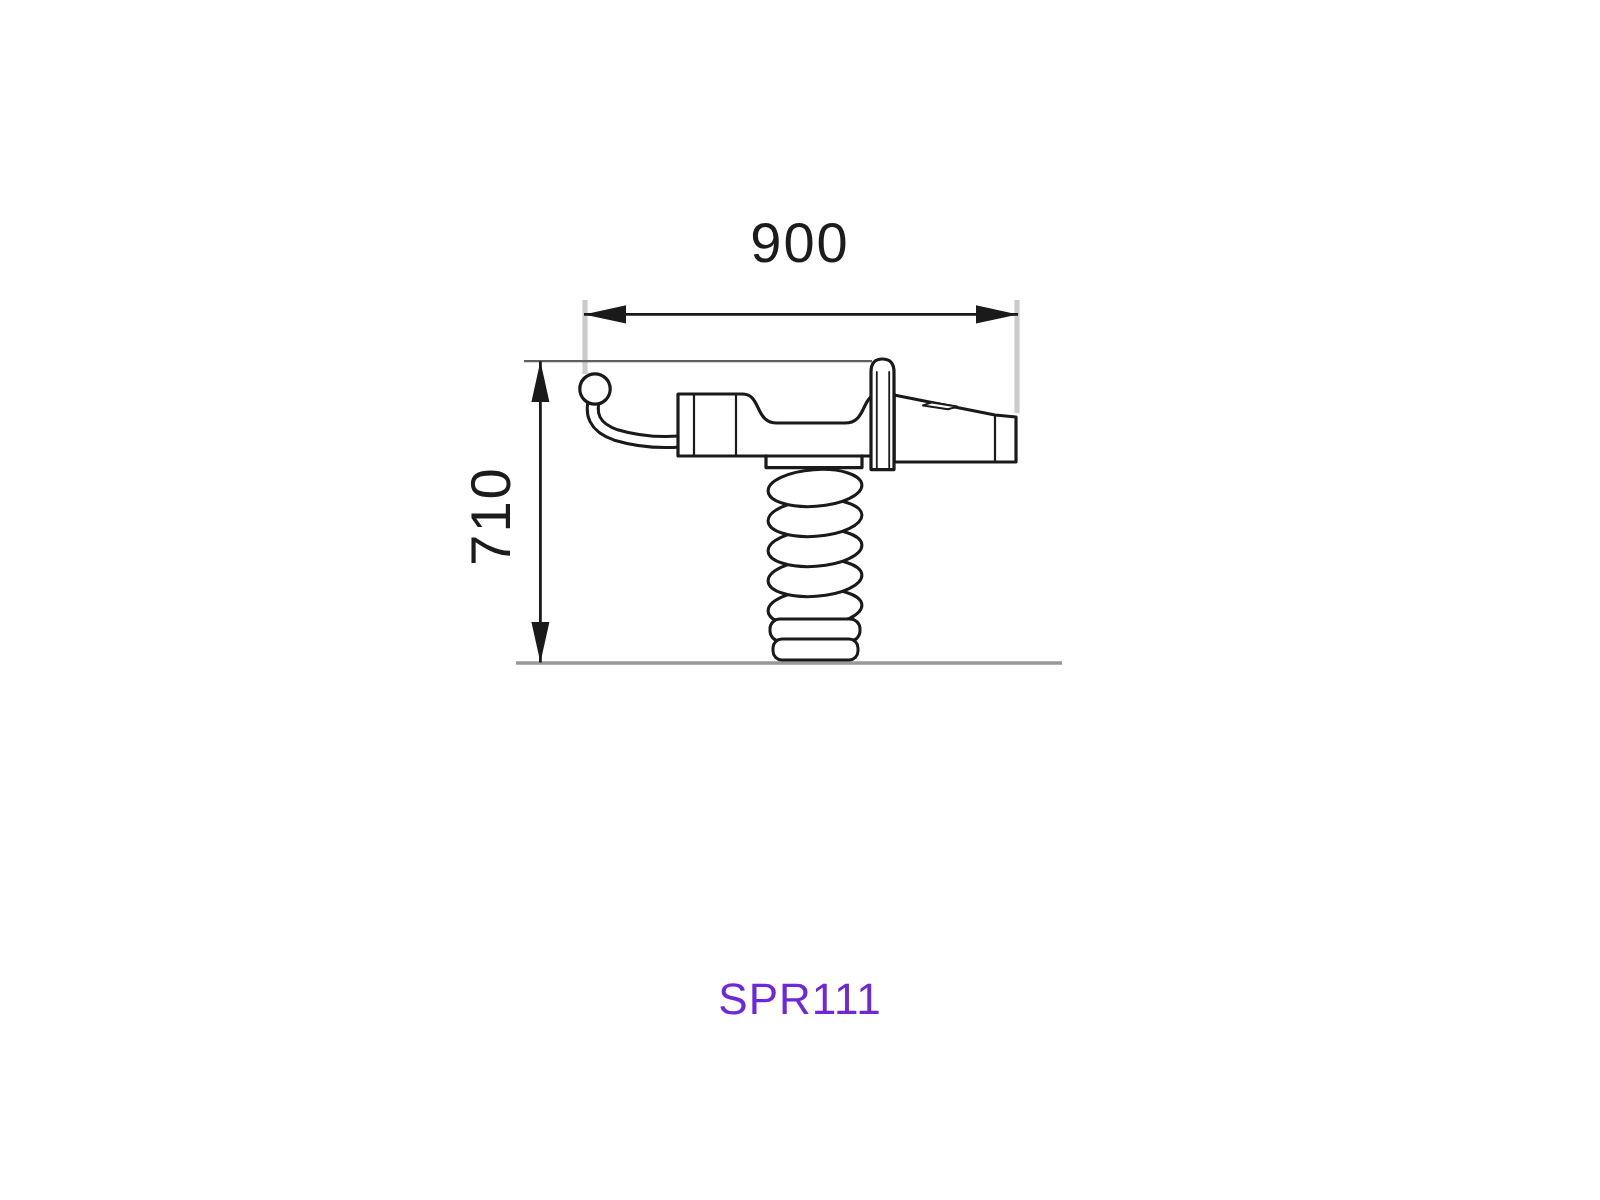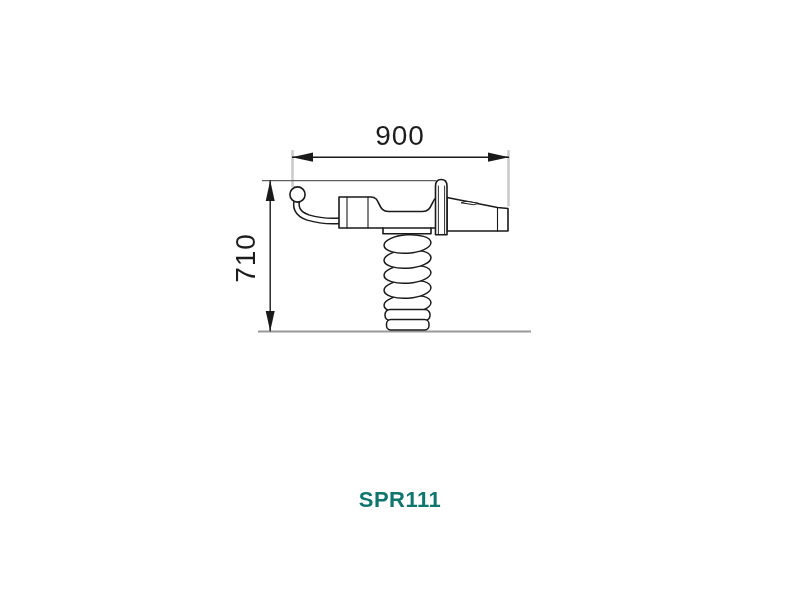--- a/index.html
+++ b/index.html
@@ -6,28 +6,28 @@
   body{
     width:800px;height:600px;background:#ffffff;position:relative;overflow:hidden;
     font-family:"Liberation Sans","DejaVu Sans",sans-serif;
   }
   .stage{position:absolute;left:0;top:0;width:800px;height:600px;}
   svg{position:absolute;left:0;top:0;}
   .dim-label{
     position:absolute;color:#1c1c1c;font-size:28px;font-weight:400;
     letter-spacing:1px;text-align:center;line-height:30px;white-space:nowrap;
   }
-  .dim-label-width{left:355px;top:121px;width:90px;}
+  .dim-label-width{left:355px;top:107px;width:90px;}
   .dim-label-height{
     left:203px;top:243px;width:86px;height:30px;
     transform:rotate(-90deg);transform-origin:50% 50%;
   }
   .product-code{
     position:absolute;left:0;top:487px;width:800px;text-align:center;
-    color:#0f766e;font-size:22px;font-weight:700;letter-spacing:0.5px;
+    color:#6d28d9;font-size:22px;font-weight:400;letter-spacing:0.5px;
   }
 </style>
 </head>
 <body>
 
 <div class="stage">
 
   <svg width="800" height="600" viewBox="0 0 800 600">
 
     <g>

